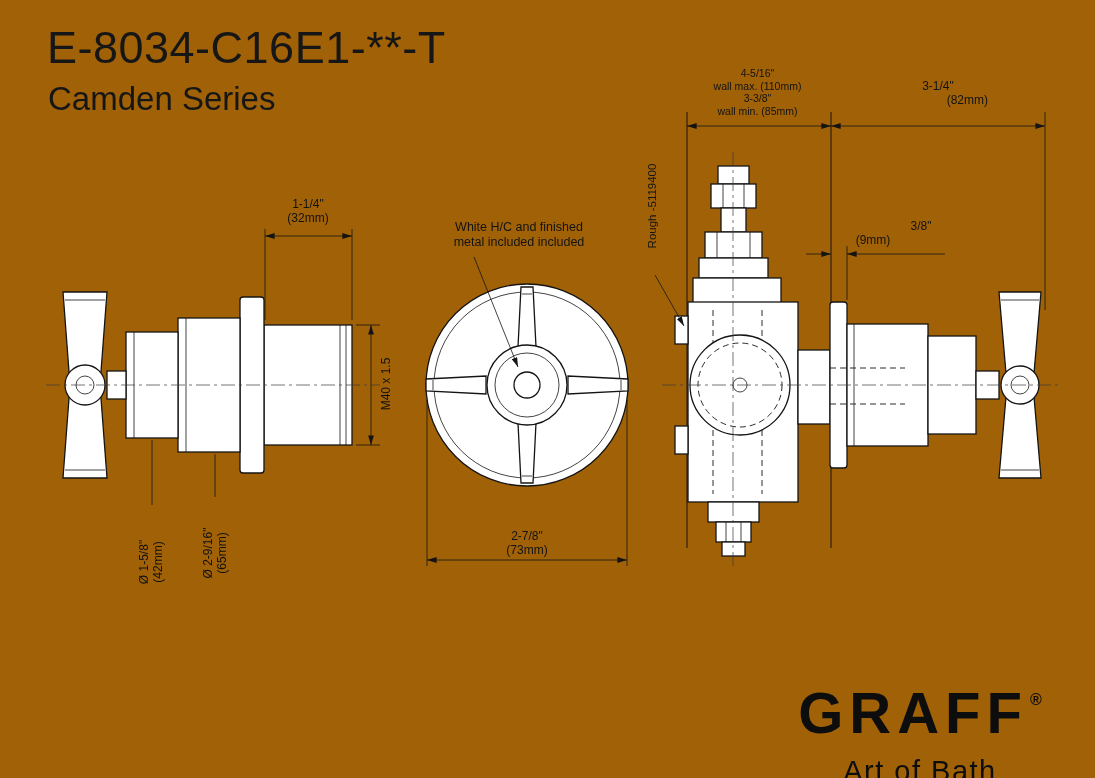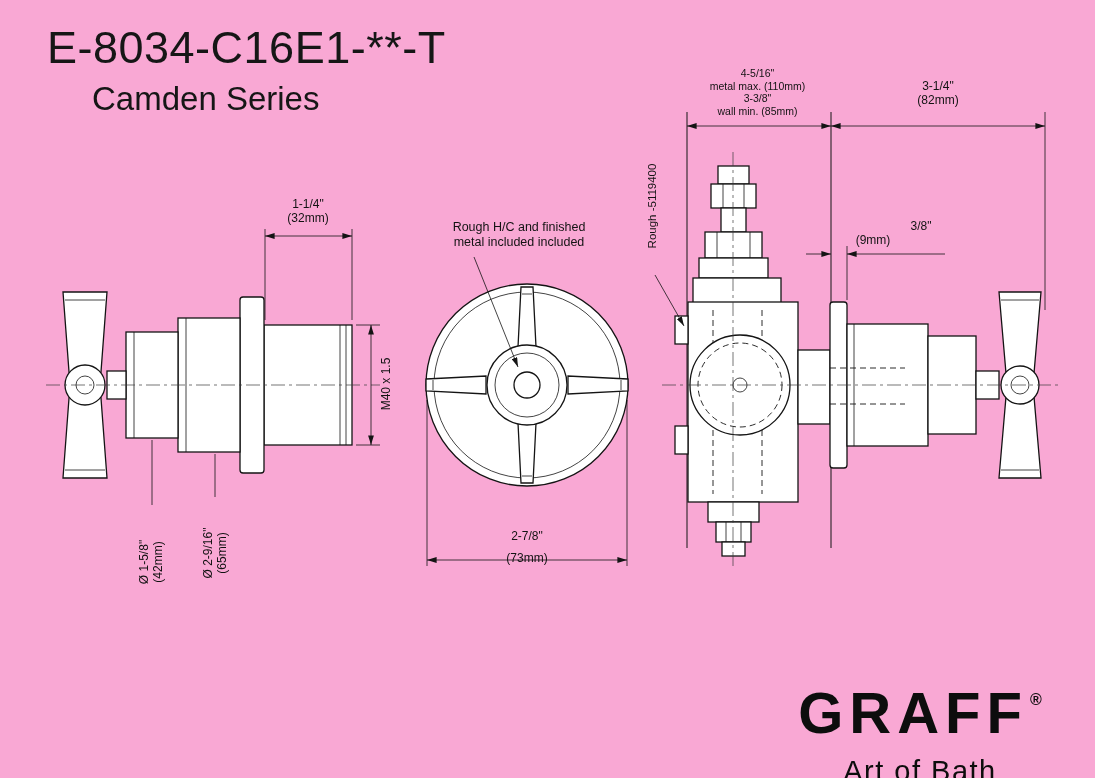--- a/index.html
+++ b/index.html
@@ -1,17 +1,17 @@
 <!DOCTYPE html>
 <html><head>
 <meta charset="utf-8">
 <style>
   html,body { margin:0; padding:0; background:#fff; }
   .page {
-    position:relative; width:1095px; height:778px; background:#f9a8d4;
+    position:relative; width:1095px; height:778px; background:#a16207;
     font-family:"Liberation Sans", sans-serif; color:#111; overflow:hidden;
   }
   .abs { position:absolute; }
   .ctr { text-align:center; white-space:nowrap; }
   .title { font-size:45px; font-weight:400; letter-spacing:0.5px; color:#161616; }
   .series { font-size:33px; font-weight:400; color:#161616; }
   .dimtext { font-size:12px; line-height:14px; color:#131313; }
   .smalldim { font-size:10.5px; line-height:12.5px; color:#131313; }
   .notetext { font-size:12.5px; line-height:15px; color:#131313; }
   .rot90 { transform:rotate(-90deg); transform-origin:center center; }
@@ -26,21 +26,21 @@
   svg .cl   { fill:none; stroke:#3a3a3a; stroke-width:0.7; stroke-dasharray:14 4 3 4; }
   svg .dash { fill:none; stroke:#141414; stroke-width:0.9; stroke-dasharray:6 4; }
   svg .wall { fill:none; stroke:#141414; stroke-width:1; }
 </style>
 </head>
 <body>
 
 <div class="page">
 
   <div class="abs title" style="left:47px; top:22px;">E-8034-C16E1-**-T</div>
-  <div class="abs series" style="left:48px; top:80px;margin-left:44px;">Camden Series</div>
+  <div class="abs series" style="left:48px; top:80px;">Camden Series</div>
 
   <svg class="abs" style="left:0; top:0;" width="1095" height="778" viewBox="0 0 1095 778">
     <defs>
       <marker id="arr" viewBox="0 0 10 6" refX="10" refY="3" markerWidth="12" markerHeight="7.2" orient="auto-start-reverse">
         <path d="M0,0 L10,3 L0,6 Z" fill="#141414"></path>
       </marker>
     </defs>
 
     <g>
 
@@ -171,34 +171,34 @@
   <div class="abs ctr rot90 twoline" style="left:96px; top:548px; width:110px;">
     <div>Ø 1-5/8"</div>
     <div>(42mm)</div>
   </div>
   <div class="abs ctr rot90 twoline" style="left:160px; top:539px; width:110px;">
     <div>Ø 2-9/16"</div>
     <div>(65mm)</div>
   </div>
 
   <div class="abs notetext ctr" style="left:424px; top:220px; width:190px;">
-    <div>Rough H/C and finished</div>
+    <div>White H/C and finished</div>
     <div>metal included included</div>
   </div>
   <div class="abs dimtext ctr" style="left:477px; top:529px; width:100px;">2-7/8"</div>
-  <div class="abs dimtext ctr" style="left:477px; top:543px; width:100px;margin-top:8px;">(73mm)</div>
+  <div class="abs dimtext ctr" style="left:477px; top:543px; width:100px;">(73mm)</div>
 
   <div class="abs smalldim ctr" style="left:687px; top:67px; width:141px;">
     <div>4-5/16"</div>
-    <div>metal max. (110mm)</div>
+    <div>wall max. (110mm)</div>
     <div>3-3/8"</div>
     <div>wall min. (85mm)</div>
   </div>
   <div class="abs dimtext ctr" style="left:888px; top:79px; width:100px;">3-1/4"</div>
-  <div class="abs dimtext ctr" style="left:888px; top:93px; width:100px;">(82mm)</div>
+  <div class="abs dimtext ctr" style="left:888px; top:93px; width:100px;text-align:right;">(82mm)</div>
   <div class="abs dimtext ctr" style="left:886px; top:219px; width:70px;">3/8"</div>
   <div class="abs dimtext ctr" style="left:838px; top:233px; width:70px;">(9mm)</div>
   <div class="abs dimtext ctr rot90" style="left:577px; top:199px; width:150px; font-size:11.5px;">Rough -5119400</div>
 
   <div class="abs brandblock" style="left:780px; top:670px;">
     <div class="brand"><span>GRAFF</span><span class="reg">®</span></div>
     <div class="tagline">Art of Bath</div>
   </div>
 
 </div>

